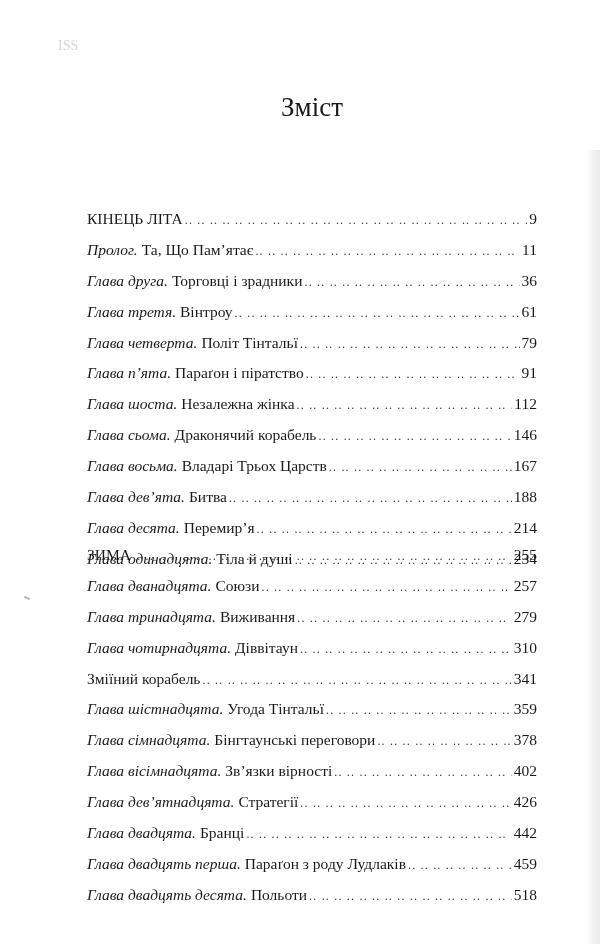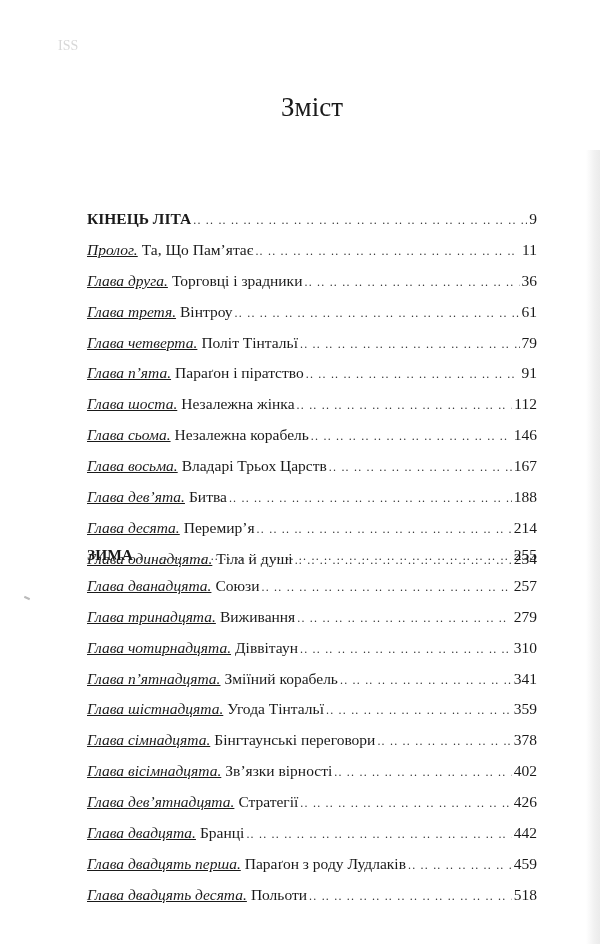--- a/index.html
+++ b/index.html
@@ -26,23 +26,23 @@
     position: absolute; top: 80px; left: 0; width: 600px; text-align: center;
     font-family: "Liberation Serif", serif; font-size: 27px; color: #1a1a1a;
   }
   .toc { position: absolute; left: 87px; width: 450px; }
   .toc.s1 { top: 210px; }
   .toc.s2 { top: 546px; }
   .row {
     display: flex; align-items: baseline; height: 30.9px;
     font-family: "Liberation Serif", serif; font-size: 15.5px; white-space: nowrap;
   }
-  .row .num { font-style: italic; margin-right: 4px; text-decoration: underline; }
+  .row .num { font-style: italic; margin-right: 4px; }
   .row .name { }
-  .row.section .name { font-weight: bold; font-size: 15.5px; }
+  .row.section .name { font-weight: normal; font-size: 15.5px; }
   .row .leader {
     flex: 1; overflow: hidden; margin: 0 2px; color: #333;
     letter-spacing: 1.2px; font-size: 12px;
   }
   .row .leader::before {
     content: ".. .. .. .. .. .. .. .. .. .. .. .. .. .. .. .. .. .. .. .. .. .. .. .. .. .. .. .. .. .. .. .. .. .. .. .. .. .. .. .. .. .. .. .. .. .. .. .. .. .. ..";
   }
   .row .page { text-align: right; }
 </style>
 </head>
@@ -91,21 +91,21 @@
       <span class="page">91</span>
     </div>
   <div class="row">
       <span class="num">Глава шоста.</span>
       <span class="name">Незалежна жінка</span>
       <span class="leader"></span>
       <span class="page">112</span>
     </div>
   <div class="row">
       <span class="num">Глава сьома.</span>
-      <span class="name">Незалежна корабель</span>
+      <span class="name">Драконячий корабель</span>
       <span class="leader"></span>
       <span class="page">146</span>
     </div>
   <div class="row">
       <span class="num">Глава восьма.</span>
       <span class="name">Владарі Трьох Царств</span>
       <span class="leader"></span>
       <span class="page">167</span>
     </div>
   <div class="row">
@@ -146,21 +146,20 @@
       <span class="leader"></span>
       <span class="page">279</span>
     </div>
   <div class="row">
       <span class="num">Глава чотирнадцята.</span>
       <span class="name">Діввітаун</span>
       <span class="leader"></span>
       <span class="page">310</span>
     </div>
   <div class="row">
-      <span class="num">Глава п’ятнадцята.</span>
       <span class="name">Зміїний корабель</span>
       <span class="leader"></span>
       <span class="page">341</span>
     </div>
   <div class="row">
       <span class="num">Глава шістнадцята.</span>
       <span class="name">Угода Тінтальї</span>
       <span class="leader"></span>
       <span class="page">359</span>
     </div>

